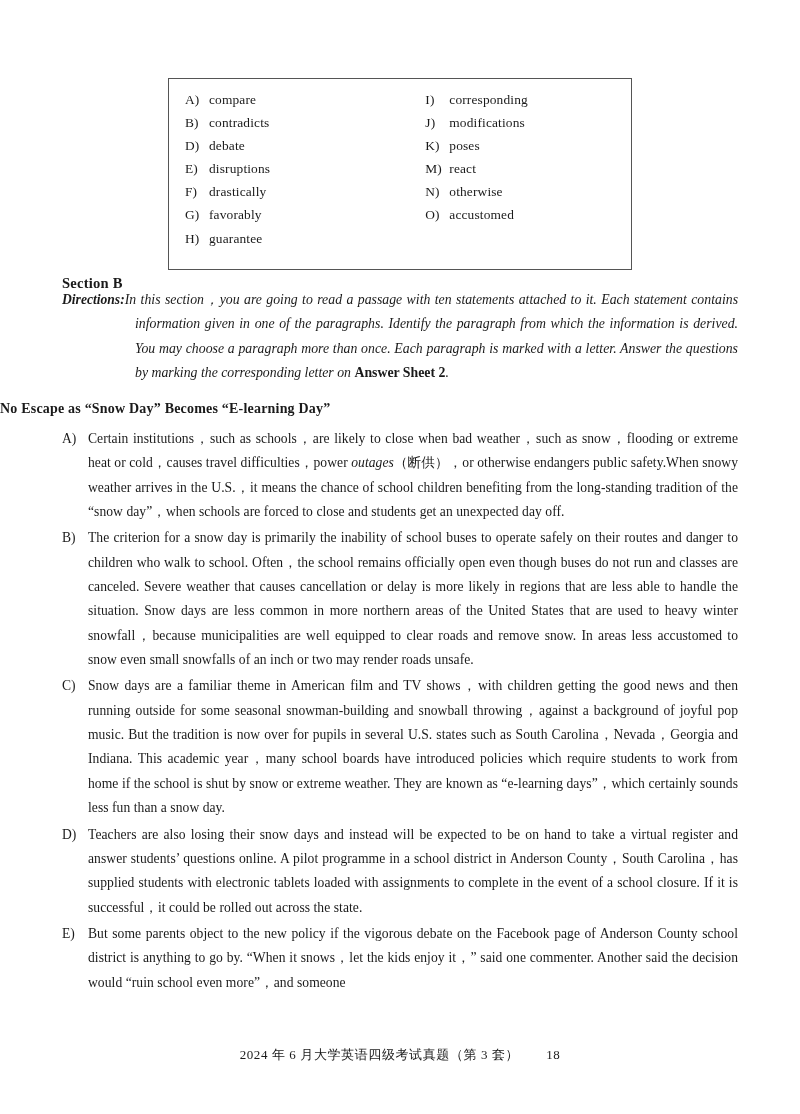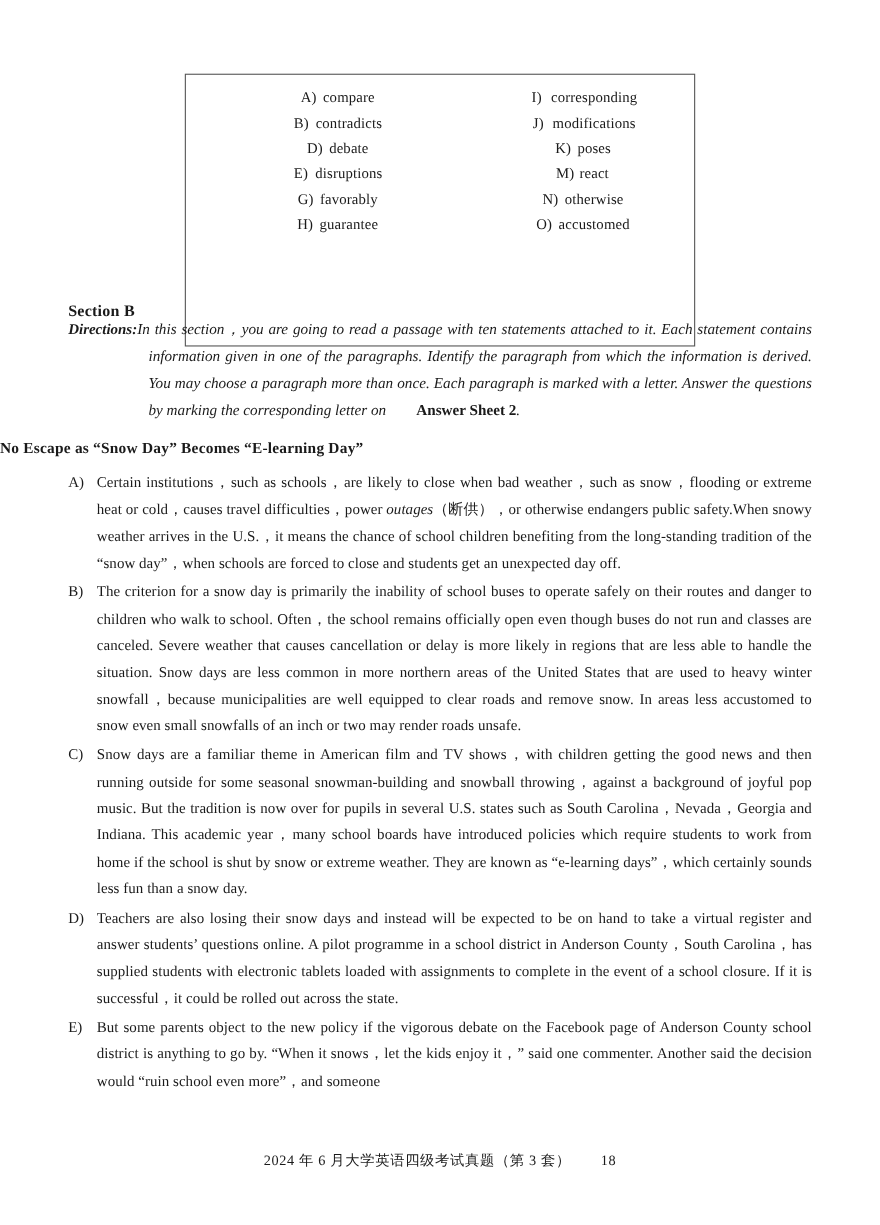--- a/index.html
+++ b/index.html
@@ -19,26 +19,25 @@
     position: absolute;
     left: 0; top: 0;
     width: 800px;
     height: 1114px;
   }
 
   
   .wordbank {
     position: absolute;
     left: 168px;
-    top: 67px;
+    top: 78px;
     width: 464px;
-    height: 248px;
+    height: 192px;
     border: 1px solid #555;
     box-sizing: border-box;
-    text-align: center;
   }
   .wb-cols {
     display: flex;
     padding: 9px 0 0 0;
   }
   .wb-col {
     display: flex;
     flex-direction: column;
   }
   .wb-col-left { width: 250px; padding-left: 16px; }
@@ -82,21 +81,20 @@
     font-size: 13.8px;
     line-height: 24.3px;
     text-align: justify;
     text-align-last: left;
     margin-left: 73px;
     text-indent: -73px;
   }
   .dir-body .bold-it {
     font-weight: bold;
     font-style: normal;
-    margin-left: 24px;
   }
 
   
   .article-title {
     position: absolute;
     left: 0;
     top: 401px;
     width: 696px;
     text-align: left;
     font-weight: bold;
@@ -157,20 +155,23 @@
         <div class="wb-item">
           <span class="wb-letter">B)</span><span class="wb-word">contradicts</span>
         </div>
         <div class="wb-item">
           <span class="wb-letter">D)</span><span class="wb-word">debate</span>
         </div>
         <div class="wb-item">
           <span class="wb-letter">E)</span><span class="wb-word">disruptions</span>
         </div>
         <div class="wb-item">
+          <span class="wb-letter">F)</span><span class="wb-word">drastically</span>
+        </div>
+        <div class="wb-item">
           <span class="wb-letter">G)</span><span class="wb-word">favorably</span>
         </div>
         <div class="wb-item">
           <span class="wb-letter">H)</span><span class="wb-word">guarantee</span>
         </div>
       </div>
       <div class="wb-col wb-col-right">
         <div class="wb-item">
           <span class="wb-letter">I)</span><span class="wb-word">corresponding</span>
         </div>

